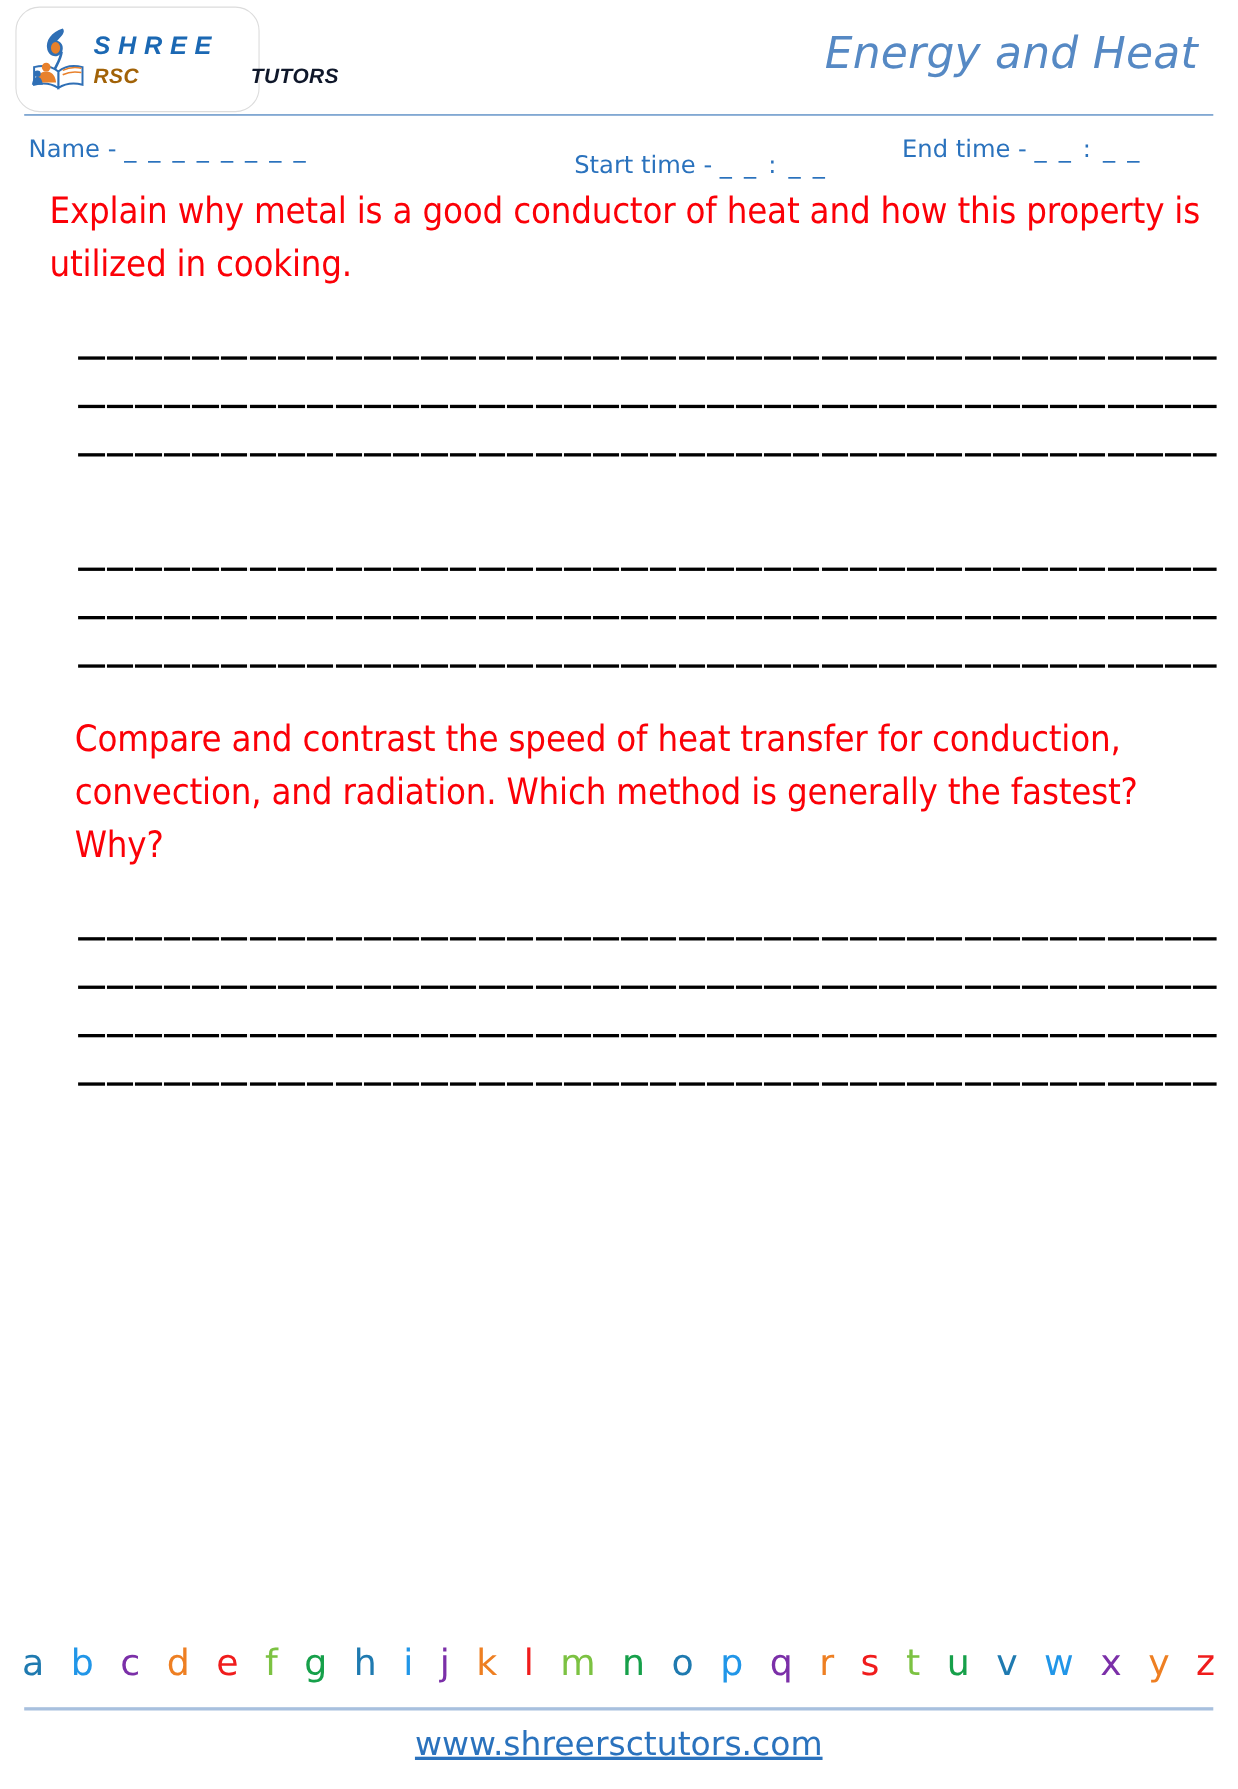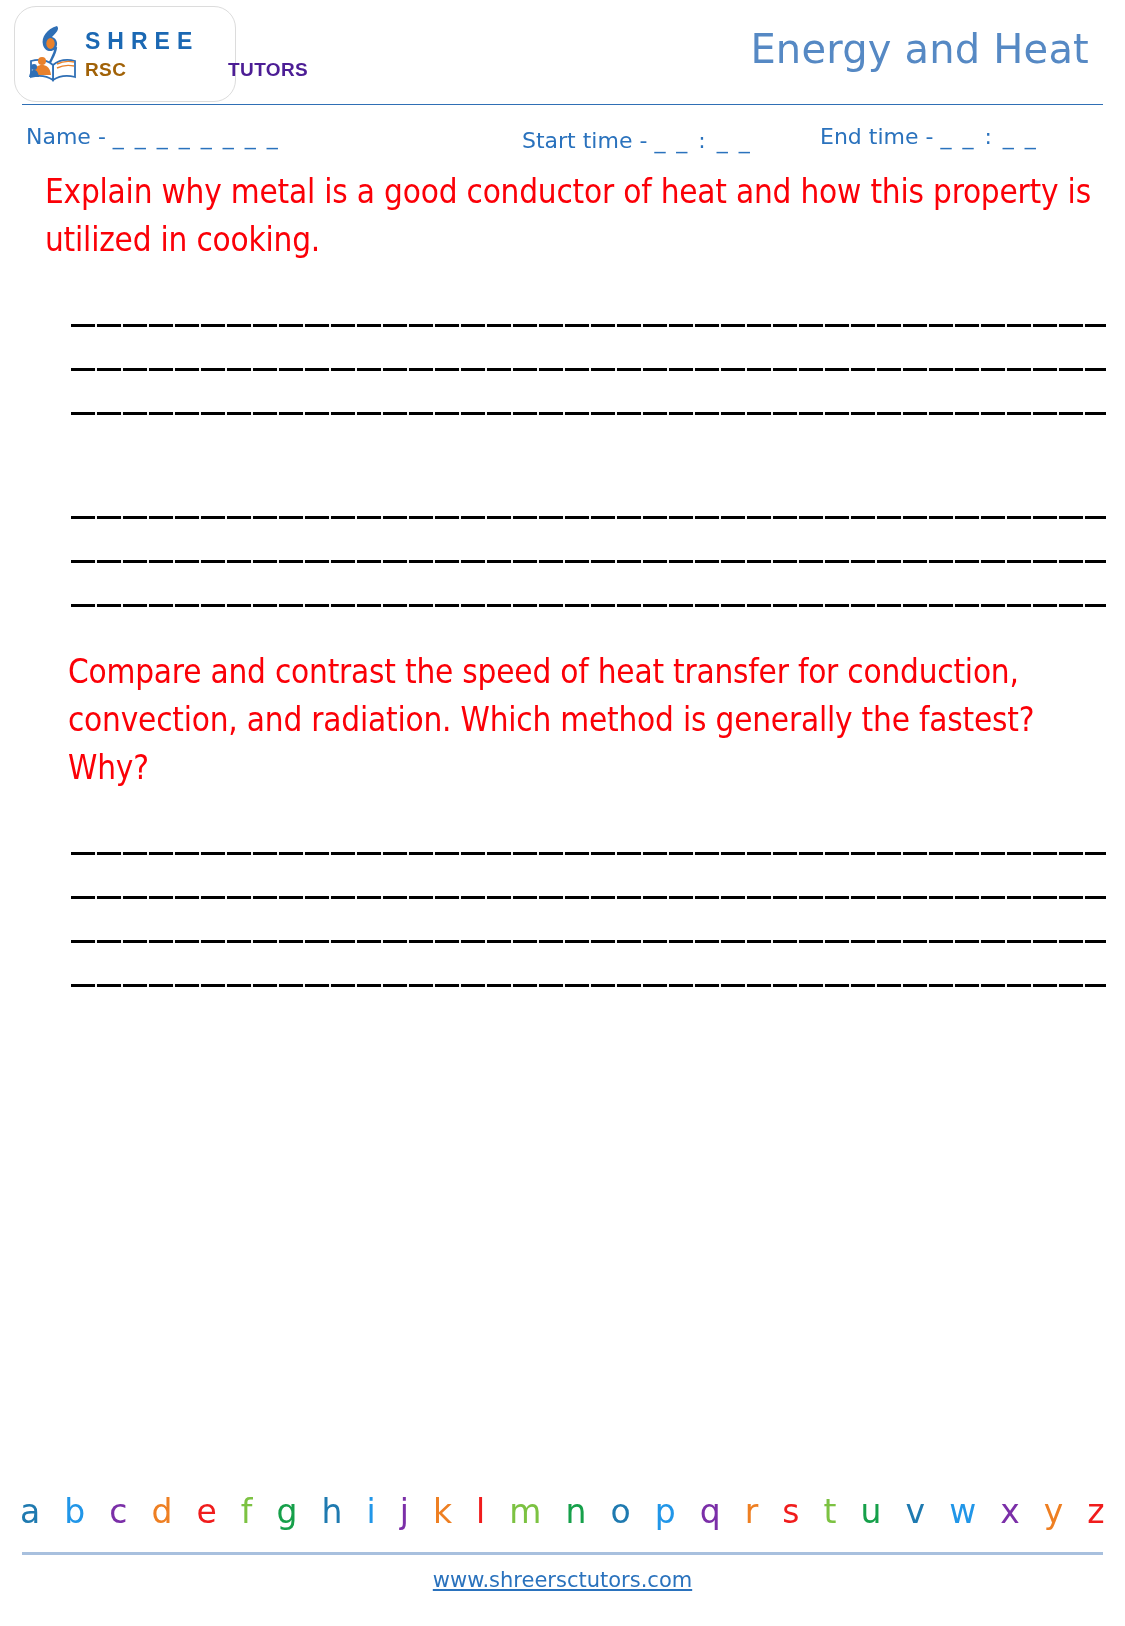--- a/index.html
+++ b/index.html
@@ -17,20 +17,21 @@
     width: 1125px;
     height: 1626px;
     background: #ffffff;
   }
 
   
   .header {
     position: relative;
     height: 108px;
     padding: 0 34px;
+    font-style: italic;
   }
 
   .logo-box {
     position: absolute;
     left: 14px;
     top: 6px;
     width: 222px;
     height: 96px;
     border: 1px solid #dcdcdc;
     border-radius: 22px;
@@ -62,21 +63,21 @@
     margin-bottom: 7px;
   }
 
   .logo-sub {
     font-size: 19px;
     font-weight: bold;
     letter-spacing: 0.4px;
     white-space: nowrap;
   }
   .logo-rsc { color: #a16207; }
-  .logo-tutors { color: #4c1d95; margin-left: 48px; }
+  .logo-tutors { color: #0f172a; margin-left: 48px; }
 
   .worksheet-title {
     position: absolute;
     right: 36px;
     top: 26px;
     font-size: 40px;
     color: #5689c4;
     font-family: "DejaVu Sans", sans-serif;
     font-weight: normal;
     letter-spacing: 0.2px;
@@ -98,21 +99,21 @@
     left: 0;
     top: 120px;
     width: 1125px;
     height: 42px;
     color: #2a72bd;
     font-family: "DejaVu Sans", sans-serif;
     font-size: 22px;
   }
 
   .info-name   { position: absolute; left: 26px;  top: 4px; white-space: nowrap; }
-  .info-start  { position: absolute; left: 522px; top: 8px; white-space: nowrap; }
+  .info-start  { position: absolute; left: 522px; top: 18px; white-space: nowrap; }
   .info-end    { position: absolute; left: 820px; top: 4px; white-space: nowrap; }
 
   .blank-dashes { letter-spacing: 2px; }
 
   
   .content {
     position: absolute;
     left: 0;
     top: 168px;
     width: 1125px;
@@ -184,21 +185,21 @@
     background: #a8c0de;
   }
 
   .footer-url {
     position: absolute;
     left: 0;
     top: 1568px;
     width: 1125px;
     text-align: center;
     font-family: "DejaVu Sans", sans-serif;
-    font-size: 21px;
+    font-size: 30px;
     color: #2a72bd;
     text-decoration: underline;
   }
 </style>
 </head>
 <body>
 
 <div class="page">
 
   <div class="header">

